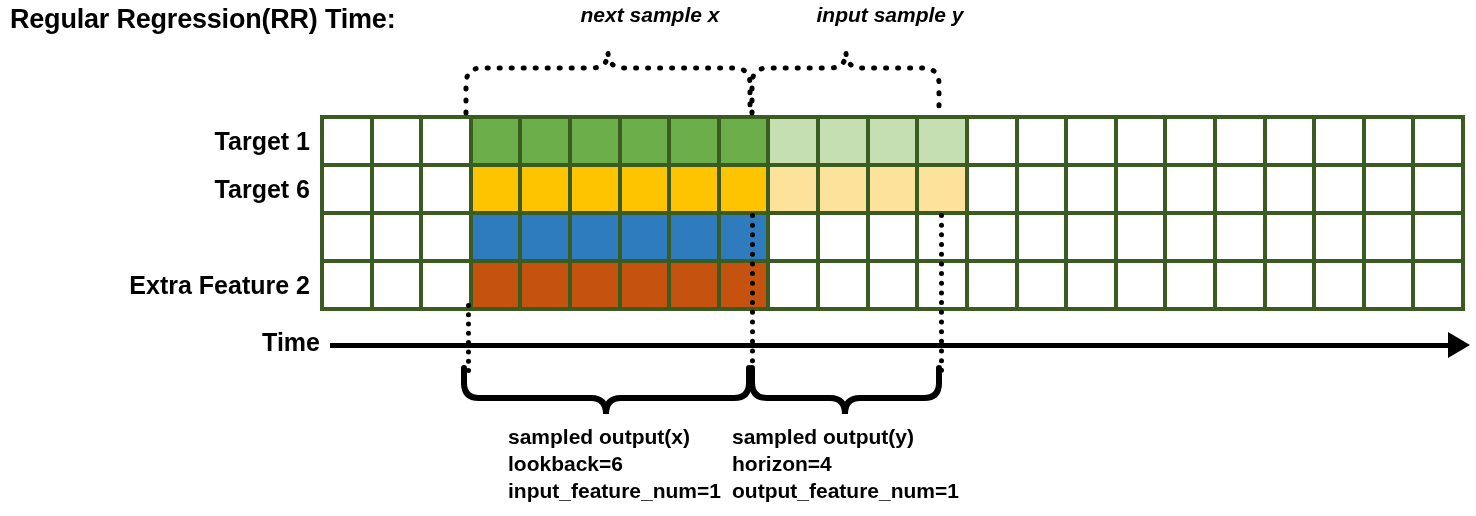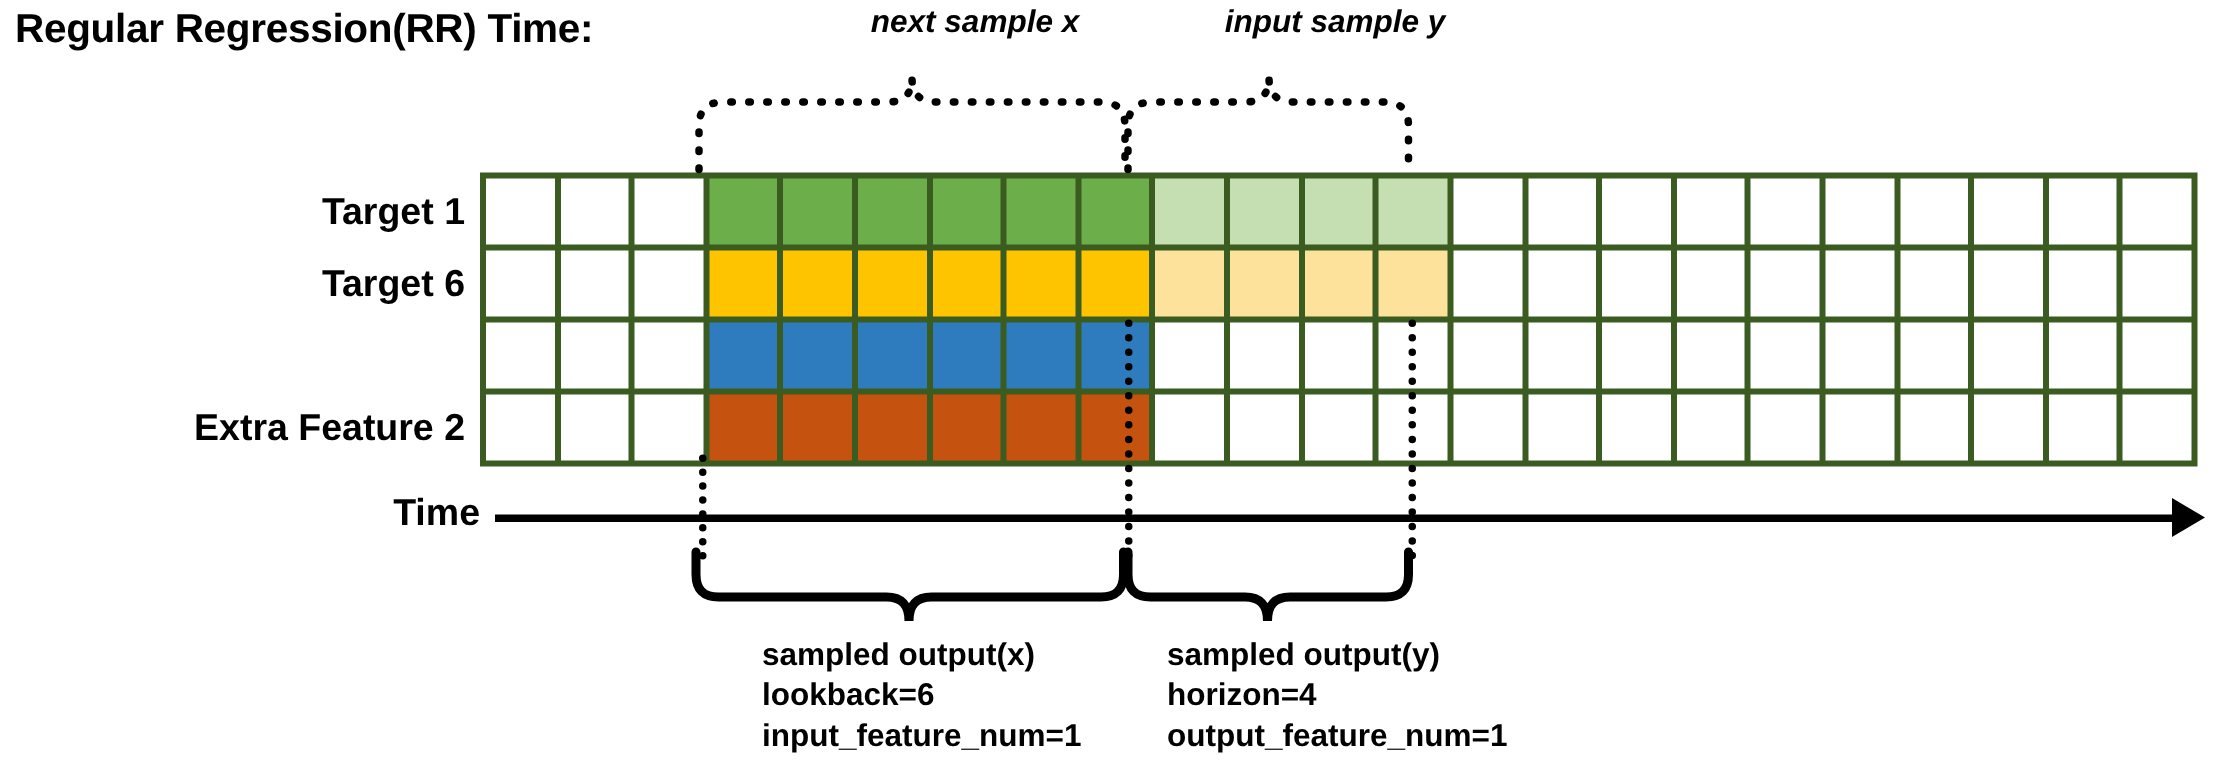--- a/index.html
+++ b/index.html
@@ -39,21 +39,21 @@
   #vg-mid   {left:750px;top:213px;height:160px;}
   #vg-right {left:939px;top:213px;height:160px;}
 
   
   .itallabel{font-size:21px;font-style:italic;font-weight:600;white-space:nowrap;text-align:center;}
   #lbl-x{left:555px;top:3px;width:190px;}
   #lbl-y{left:795px;top:3px;width:190px;}
 
   .blocktext{font-size:21px;font-weight:600;line-height:27px;white-space:nowrap;}
   #txt-input{left:508px;top:423px;}
-  #txt-output{left:778px;top:423px;}
+  #txt-output{left:732px;top:423px;}
 
   svg.overlay{position:absolute;left:0;top:0;width:1476px;height:516px;
               pointer-events:none;overflow:visible;}
 </style>
 </head>
 <body>
 
 <div class="abs" id="title">Regular Regression(RR) Time:</div>
 
 <div class="abs" id="labels">

